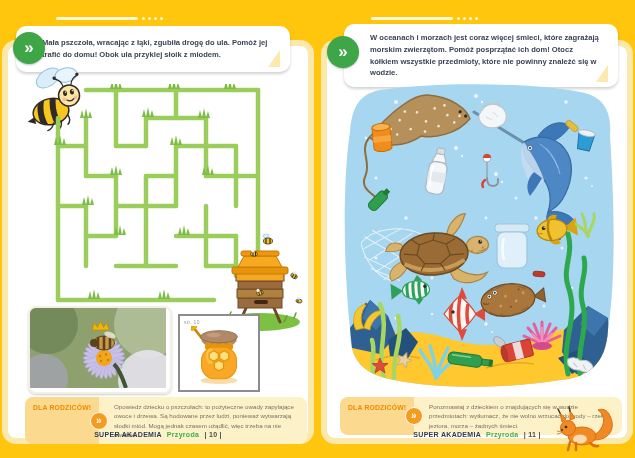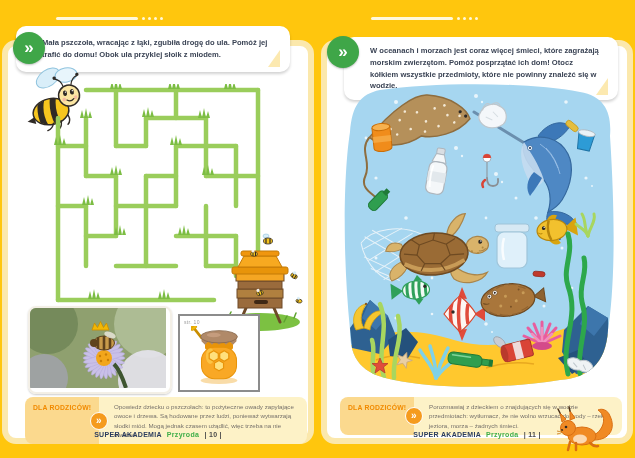--- a/index.html
+++ b/index.html
@@ -14,21 +14,21 @@
 
   
   .deco-line{position:absolute;top:17px;height:3px;width:82px;background:#FFFdf2;border-radius:2px;opacity:.9;}
   .deco-dot{position:absolute;top:17px;width:3px;height:3px;border-radius:50%;background:#FFFdf2;opacity:.9;}
 
   
   .instr{position:absolute;background:#fff;border-radius:10px;box-shadow:0 2px 3px rgba(0,0,0,.18);
          display:flex;align-items:center;box-sizing:border-box;padding:8px 18px 8px 26px;width:274px;}
   .instr p{margin:0;font-size:7.6px;line-height:1.55;color:#3B4455;font-weight:bold;}
   .instr-left{left:16px;top:26px;min-height:46px;}
-  .instr-right{left:344px;top:37px;min-height:58px;}
+  .instr-right{left:344px;top:24px;min-height:58px;}
   .badge-green{position:absolute;width:32px;height:32px;border-radius:50%;background:#3FA648;
                display:flex;align-items:center;justify-content:center;color:#fff;font-size:17px;
                font-weight:bold;box-shadow:0 1px 2px rgba(0,0,0,.25);z-index:3;}
   .bg-left{left:13px;top:32px;}
   .bg-right{left:327px;top:36px;}
   .corner-tri{position:absolute;right:10px;bottom:5px;width:0;height:0;
               border-bottom:17px solid #FCE9B0;border-left:12px solid transparent;}
 
   
   .photo{position:absolute;left:28px;top:306px;width:140px;height:84px;border-radius:8px;

